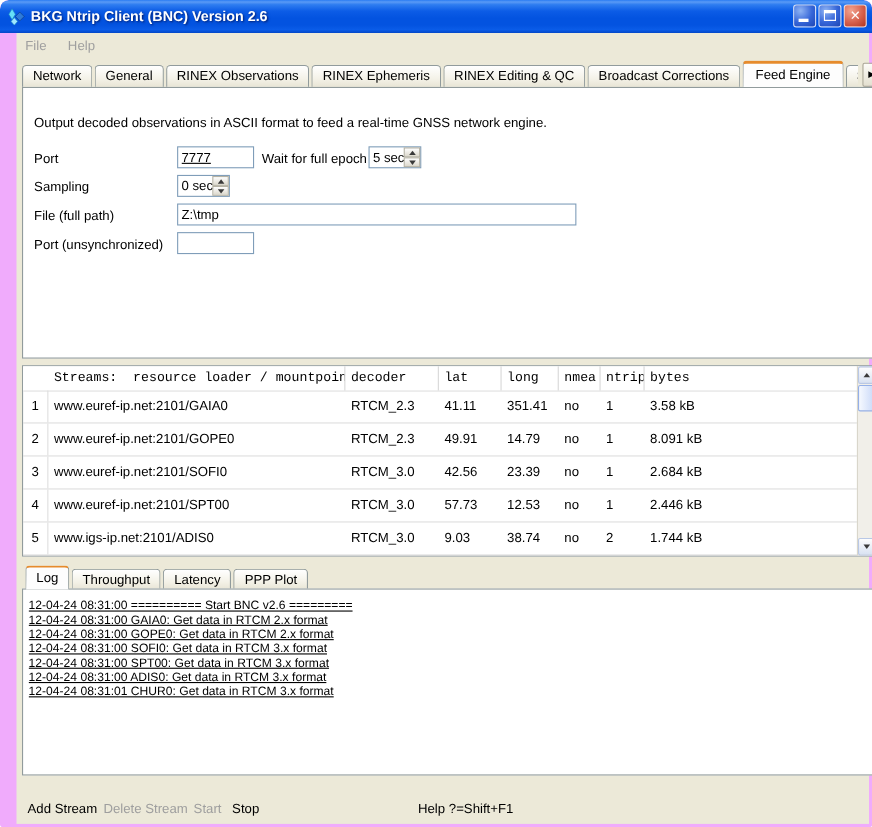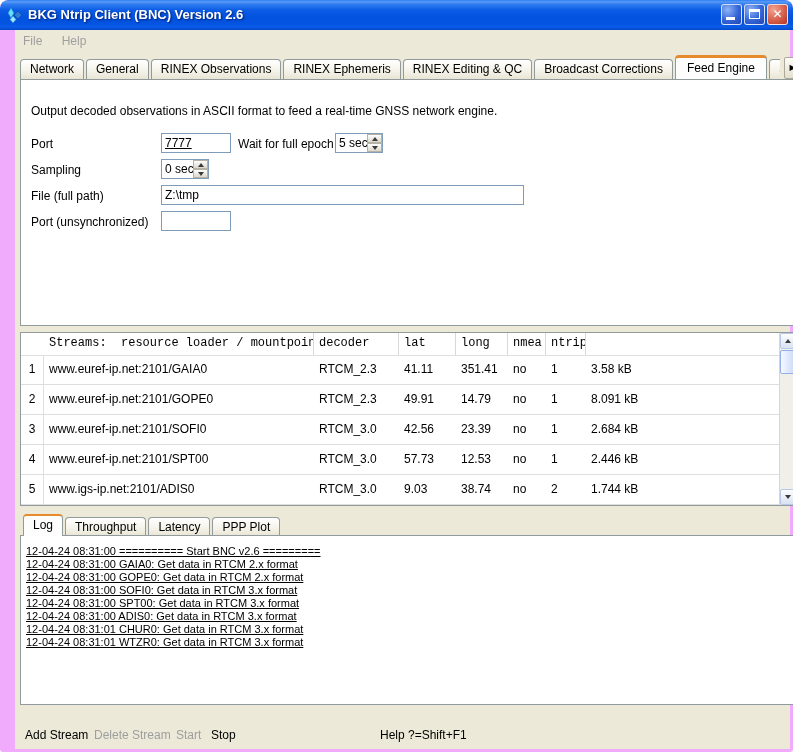--- a/index.html
+++ b/index.html
@@ -172,20 +172,21 @@
 
     <div class="panel panel-table">
       <div class="thead">
         <span class="th c-num"></span>
         <span class="th c-mount">Streams:  resource loader / mountpoint</span>
         <span class="th c-dec">decoder</span>
         <span class="th c-lat">lat</span>
         <span class="th c-long">long</span>
         <span class="th c-nmea">nmea</span>
         <span class="th c-ntrip">ntrip</span>
+        <span class="th c-bytes last">bytes</span>
       </div>
       <div class="tbody">
         <div class="trow">
           <span class="tc c-num">1</span>
           <span class="tc c-mount">www.euref-ip.net:2101/GAIA0</span>
           <span class="tc c-dec">RTCM_2.3</span>
           <span class="tc c-lat">41.11</span>
           <span class="tc c-long">351.41</span>
           <span class="tc c-nmea">no</span>
           <span class="tc c-ntrip">1</span>
@@ -252,21 +253,20 @@
 
     <div class="panel panel-log">
       <div class="log-lines">
         <div class="log-line">12-04-24 08:31:00 ========== Start BNC v2.6 =========</div>
         <div class="log-line">12-04-24 08:31:00 GAIA0: Get data in RTCM 2.x format</div>
         <div class="log-line">12-04-24 08:31:00 GOPE0: Get data in RTCM 2.x format</div>
         <div class="log-line">12-04-24 08:31:00 SOFI0: Get data in RTCM 3.x format</div>
         <div class="log-line">12-04-24 08:31:00 SPT00: Get data in RTCM 3.x format</div>
         <div class="log-line">12-04-24 08:31:00 ADIS0: Get data in RTCM 3.x format</div>
         <div class="log-line">12-04-24 08:31:01 CHUR0: Get data in RTCM 3.x format</div>
-        <div class="log-line">12-04-24 08:31:01 WTZR0: Get data in RTCM 3.x format</div>
       </div>
     </div>
 
     <div class="bottombar">
       <button class="act act-add">Add Stream</button>
       <button class="act act-del disabled">Delete Stream</button>
       <button class="act act-start disabled">Start</button>
       <button class="act act-stop">Stop</button>
       <span class="act act-help">Help ?=Shift+F1</span>
     </div>

